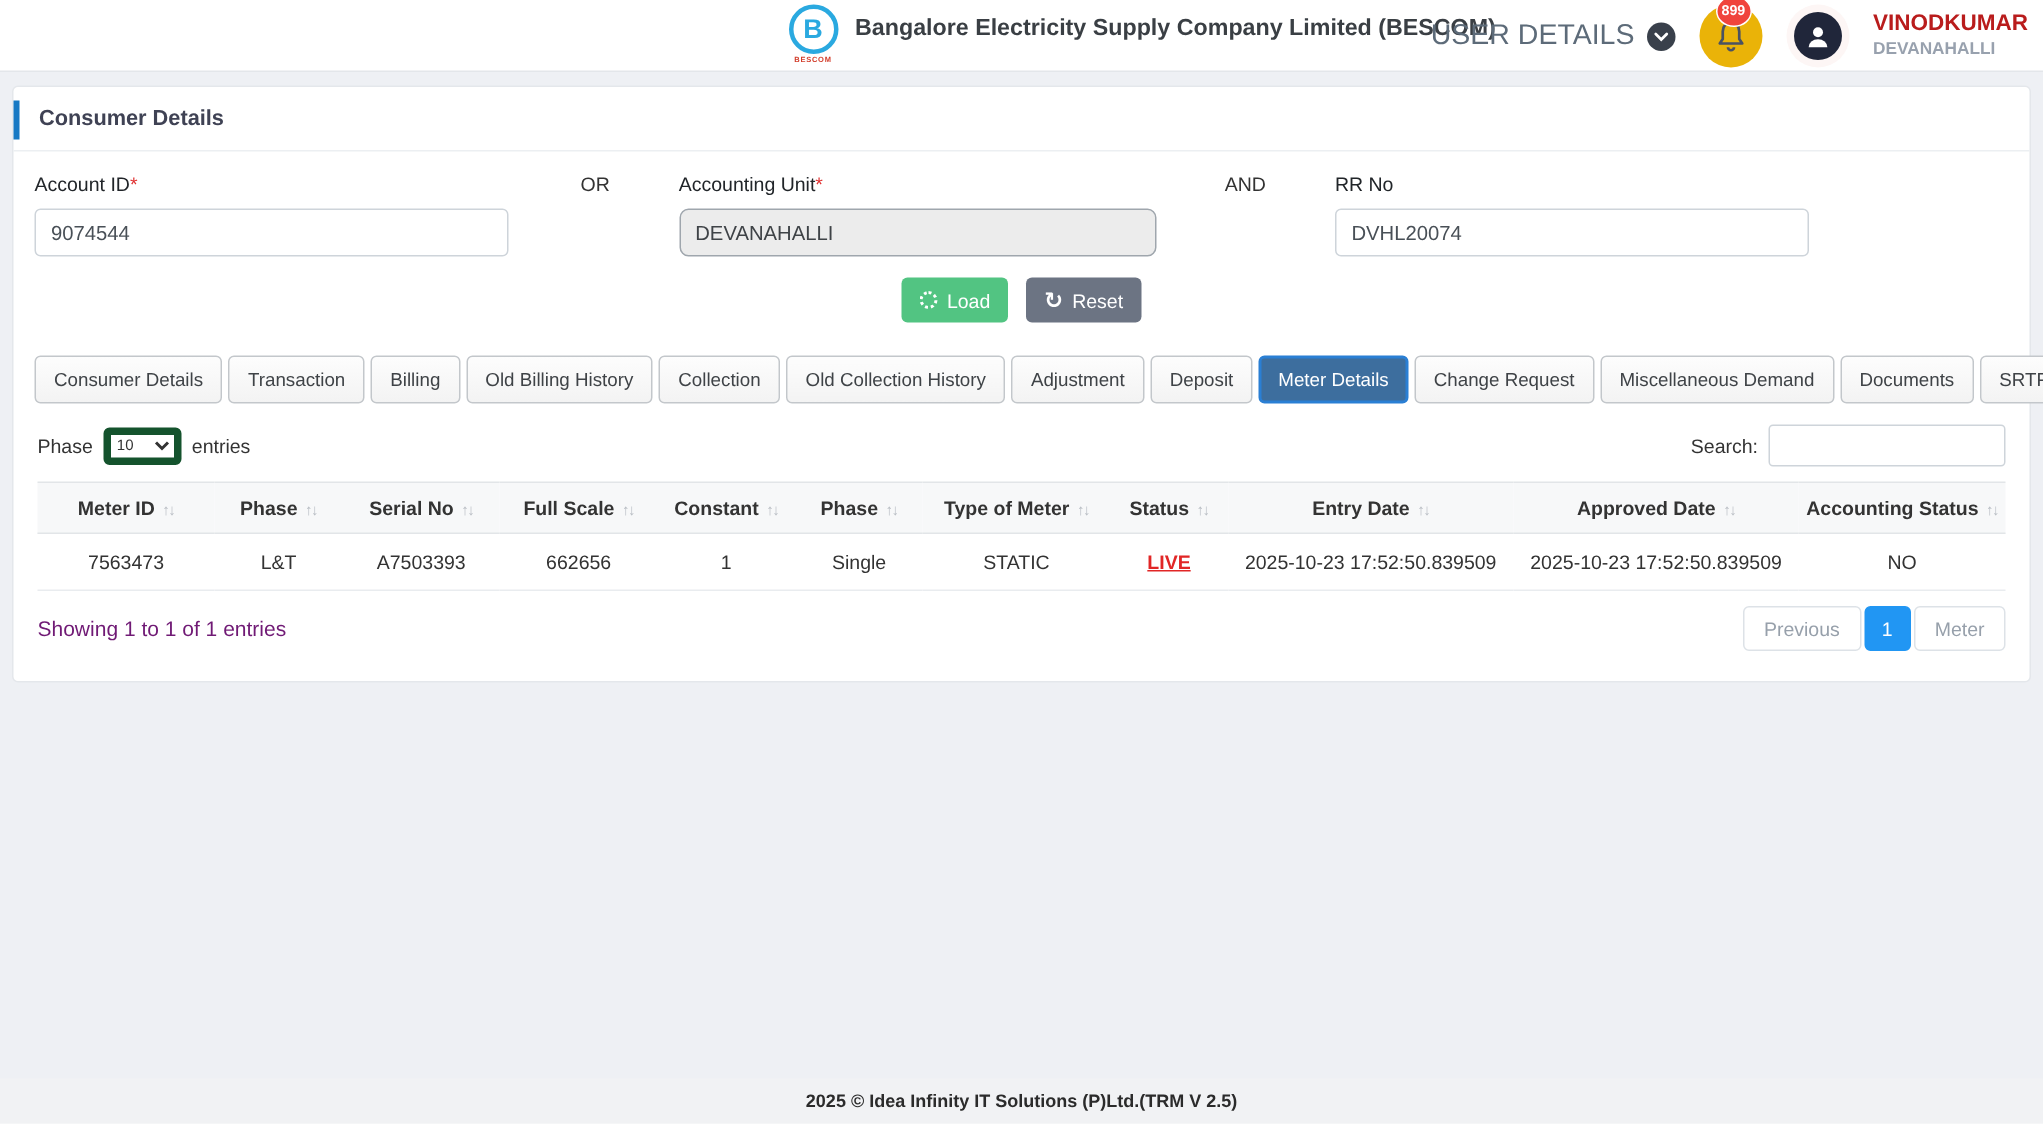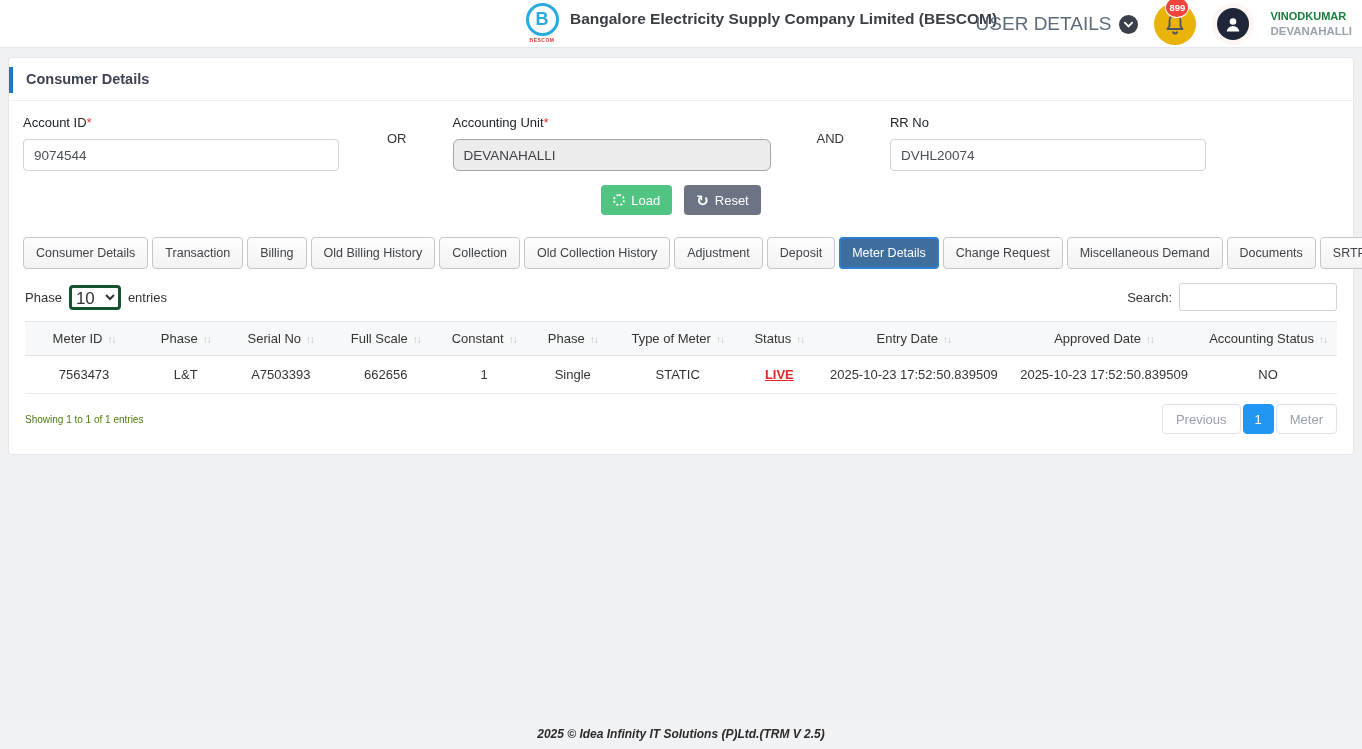--- a/index.html
+++ b/index.html
@@ -35,34 +35,34 @@
     display:flex; align-items:center; justify-content:center; cursor:pointer;
   }
   .badge {
     position:absolute; top:-6px; left:11px; min-width:21px; height:21px; padding:0 3px;
     background:#f0443c; border-radius:50%; color:#fff; font-size:9.5px; font-weight:bold;
     display:flex; align-items:center; justify-content:center; border:1px solid #fff;
   }
   .avatar-wrap { width:42px; height:42px; border-radius:50%; background:#fdf6f5; display:flex; align-items:center; justify-content:center; cursor:pointer; }
   .avatar { width:32px; height:32px; border-radius:50%; background:#20263a; display:flex; align-items:center; justify-content:center; }
   .user-texts { line-height:1.25; }
-  .user-name { font-size:11px; font-weight:bold; color:#15803d; }
+  .user-name { font-size:15px; font-weight:bold; color:#b91c1c; }
   .user-loc { font-size:11.5px; font-weight:bold; color:#98a1ae; }
 
   
   .card {
     position:absolute; top:57px; left:8px; right:8px; height:398px;
     background:#fff; border:1px solid #e4e7eb; border-radius:4px;
   }
   .section-head { position:relative; padding:13px 0 13px 17px; border-bottom:1px solid #eceff2; }
   .accent-bar { position:absolute; left:0; top:9px; width:4px; height:26px; background:#1779c4; }
   .section-title { font-size:14.5px; font-weight:bold; color:#3f4254; }
 
   
-  .form-row { display:flex; align-items:center; padding:14px 0 0 14px; }
+  .form-row { display:flex; align-items:flex-start; padding:14px 0 0 14px; }
   .field { display:flex; flex-direction:column; }
   .field label { font-size:13px; color:#212529; margin-bottom:9px; }
   .req { color:#e03131; }
   .field input {
     width:316px; height:32px; border:1px solid #ced4da; border-radius:4px;
     padding:0 10px; font-size:13.5px; color:#495057; outline:none;
     font-family:"Liberation Sans","DejaVu Sans",sans-serif;
   }
   .field input.readonly { background:#ececec; border:1px solid #9fa6ad; border-radius:6px; width:318px; color:#3f4347; }
   .joiner { font-size:13px; color:#333; padding-bottom:9px; margin:0 46px; }
@@ -86,52 +86,52 @@
     font-family:"Liberation Sans","DejaVu Sans",sans-serif;
   }
   .tab.active { background:#3d6e9e; border:2px solid #2a7fd4; color:#fff; padding:7px 11px; }
   .tab-filler { flex:1; background:#ececec; border-radius:2px; margin-left:2px; }
   .tab-scroll-strip { width:6px; background:#c7ccd1; border-radius:3px; margin-left:4px; }
 
   
   .controls { display:flex; justify-content:space-between; align-items:center; margin:14px 16px 0 16px; }
   .show-group, .search-group { display:flex; align-items:center; gap:7px; font-size:13px; color:#333; }
   .show-group select {
-    height:25px; width:52px; border:3px solid #14532d; border-radius:4px; font-size:17px; color:#333;
+    height:25px; width:52px; border:5px solid #14532d; border-radius:4px; font-size:10px; color:#333;
     font-family:"Liberation Sans","DejaVu Sans",sans-serif; background:#fff;
   }
   .search-group input { width:158px; height:28px; border:1px solid #ced4da; border-radius:3px; padding:0 8px; outline:none; }
 
   
   .table-wrap { margin:10px 16px 0 16px; }
   table { width:100%; border-collapse:collapse; table-layout:fixed; }
   thead th {
     background:#f7f8f9; border-top:1px solid #e2e5e8; border-bottom:1px solid #e2e5e8;
-    font-size:13px; font-weight:normal; color:#333; padding:9px 4px; text-align:center; cursor:pointer;
+    font-size:13px; font-weight:bold; color:#333; padding:9px 4px; text-align:center; cursor:pointer;
   }
   .sort-icons { color:#b9bec4; font-size:10px; margin-left:5px; letter-spacing:-1px; }
   tbody td { font-size:13px; color:#333; text-align:center; padding:11px 4px; border-bottom:1px solid #e9ecef; background:#fff; }
   a.live-link { color:#e12626; font-weight:600; text-decoration:underline; cursor:pointer; }
 
   
   .table-foot { display:flex; justify-content:space-between; align-items:center; margin:10px 16px 0 16px; }
-  .summary { font-size:10px; color:#4d7c0f; }
+  .summary { font-size:14px; color:#701a75; }
   .pager { display:flex; gap:2px; }
   .page-btn {
     height:30px; padding:0 13px; background:#fff; border:1px solid #dde2e7; border-radius:4px;
     color:#97a0ab; font-size:13px; display:flex; align-items:center; cursor:default;
     font-family:"Liberation Sans","DejaVu Sans",sans-serif;
   }
   .page-btn.current { background:#2196f3; border-color:#2196f3; color:#fff; padding:0 11px; cursor:pointer; }
 
   
   .page-footer {
     position:absolute; left:0; right:0; bottom:0; height:30px; background:#f1f2f4;
     display:flex; align-items:center; justify-content:center;
-    font-size:12px; font-weight:bold; color:#2b2b2b;font-style:italic;
+    font-size:12px; font-weight:bold; color:#2b2b2b;
   }
 </style>
 </head>
 <body>
 
 <div class="header">
   <div class="brand">
     <div class="logo-wrap">
       <div class="logo-circle">B</div>
       <div class="logo-caption">BESCOM</div>

